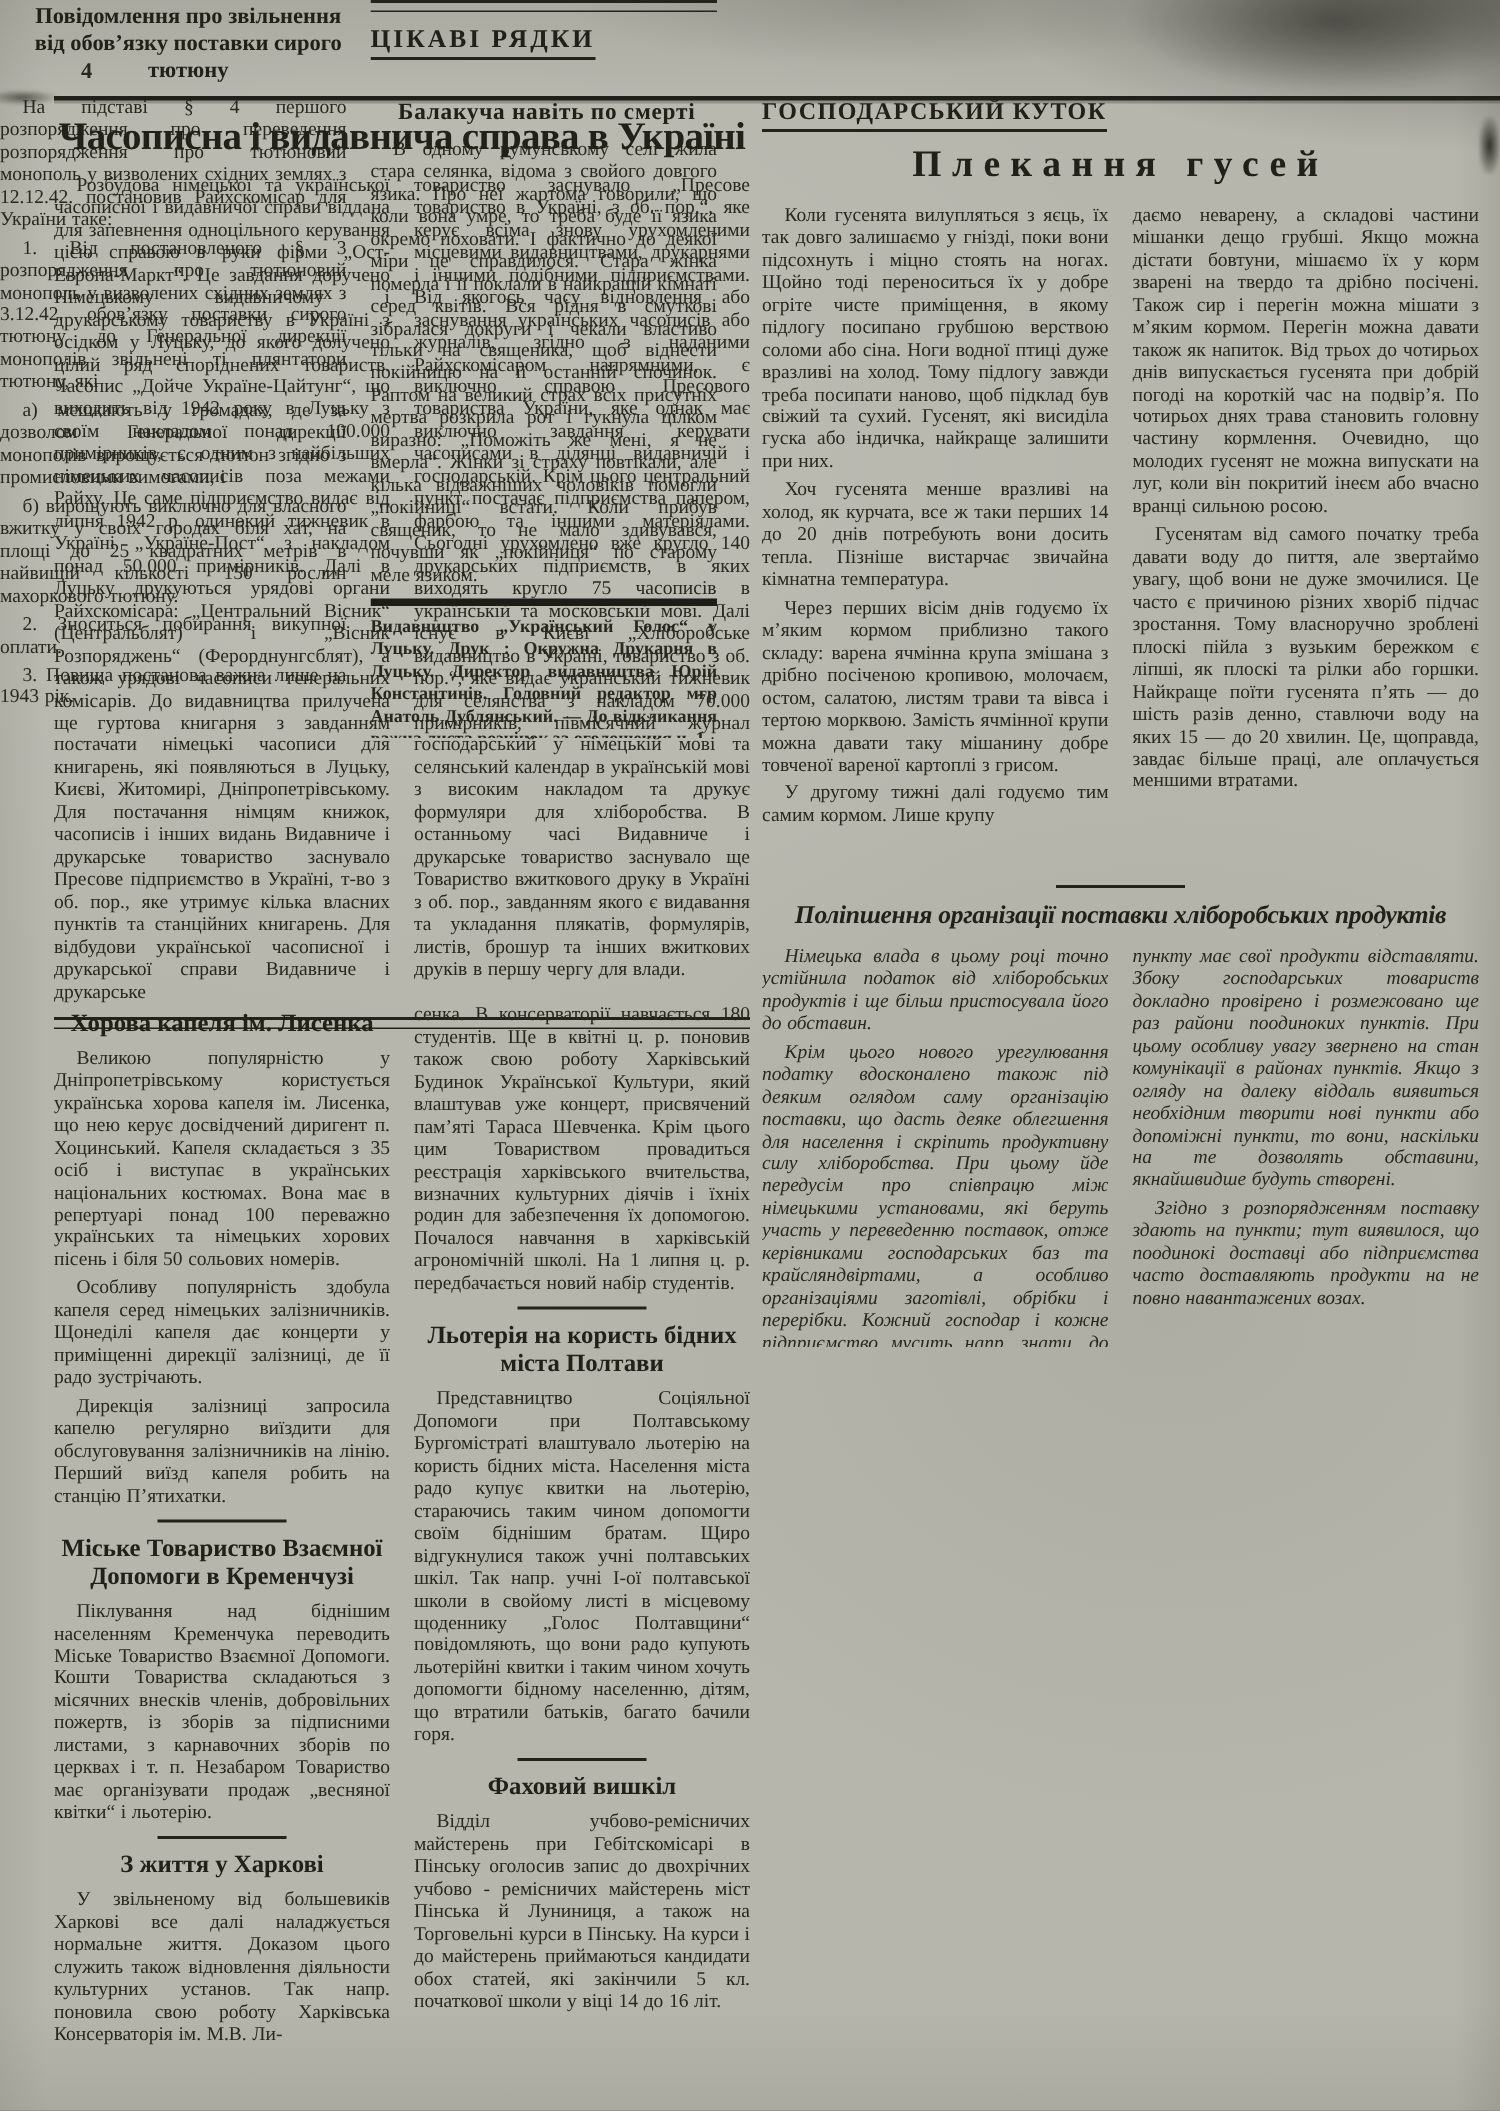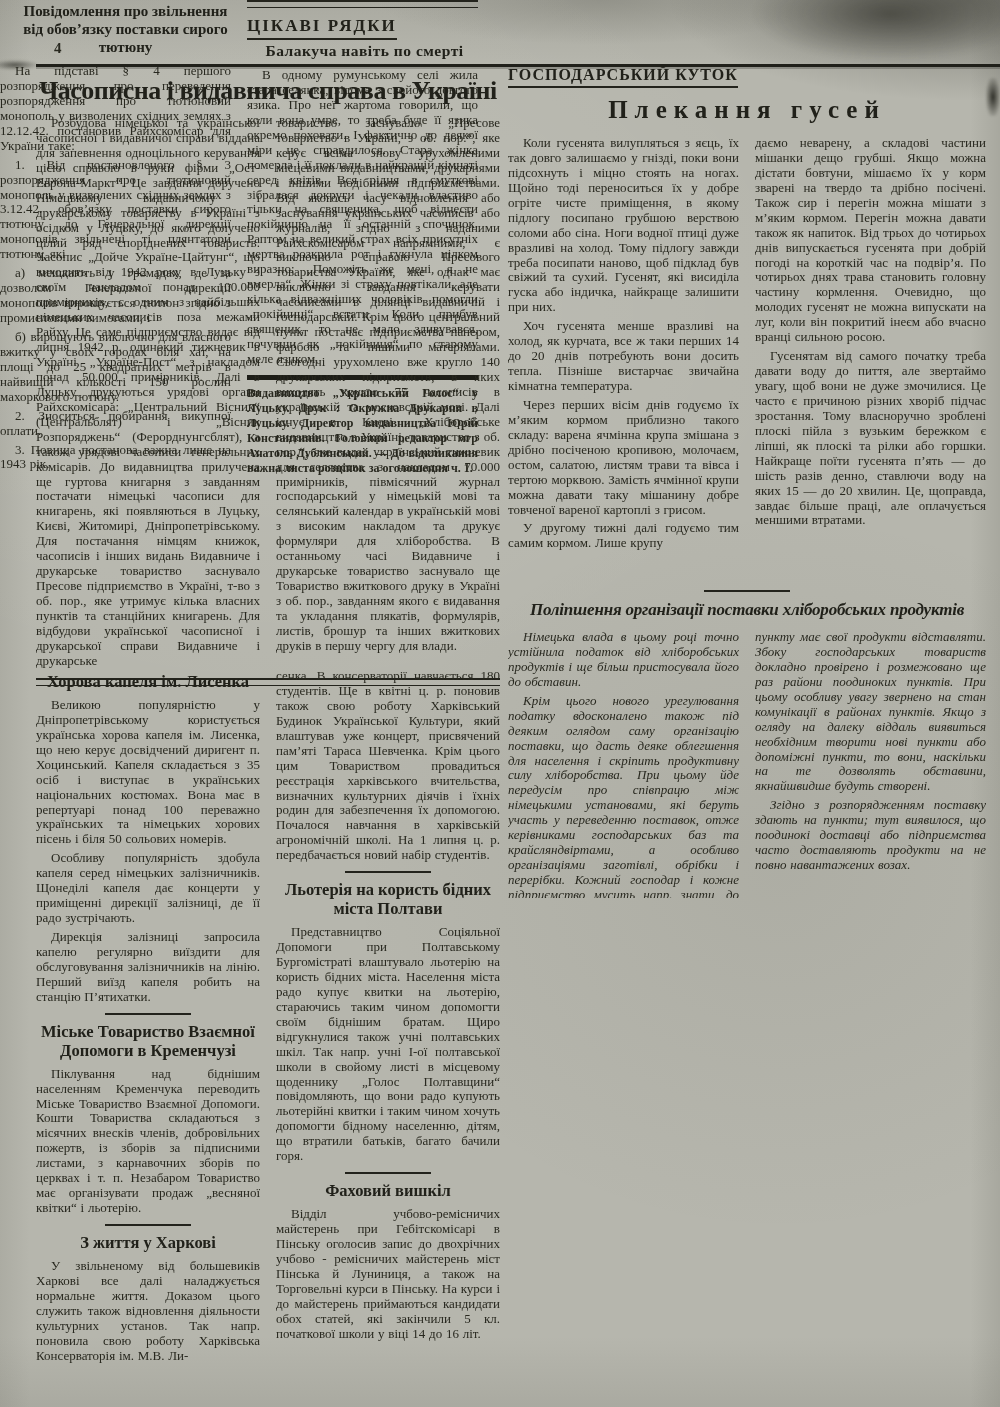--- a/index.html
+++ b/index.html
@@ -59,21 +59,21 @@
   #delivery { left:508px; top:600px; width:478px;font-style:italic; }
   #delivery h2 { font-size:17px; text-align:center; white-space:nowrap; letter-spacing:-0.2px; margin:0 0 10px 0; }
   #delivery .cols2 { height:268px; }
 
   
   #bottom-right { left:508px; top:912px; width:478px; height:492px; display:flex; gap:16px; }
   #bottom-right > .col { flex:1 1 0; min-width:0; overflow:hidden; }
   #tobacco h3 { font-size:15px; text-align:center; line-height:1.2; margin:2px 0 8px 0;padding-left:20px; }
   #interesting .rule-double { margin:0 0 8px 0; }
   #interesting h3 { font-size:17px; letter-spacing:2px; display:inline-block;
-    border-bottom:2px solid #23231c; padding-bottom:2px; margin-bottom:0; }
+    border-bottom:2px solid #23231c; padding-bottom:2px; margin-bottom:24px; }
   #interesting h4 { font-size:15.5px; text-align:center; letter-spacing:0.5px; margin:2px 0 8px 4px; }
   .rule-thick { height:5px; background:#1d1d17; margin:8px 0 6px 0; }
   .imprint { font-weight:bold; font-size:12px; line-height:1.25; text-align:justify; margin:0; }
 </style>
 </head>
 <body>
 
 <div class="paper">
 
   <div class="smudge smudge-a"></div>

